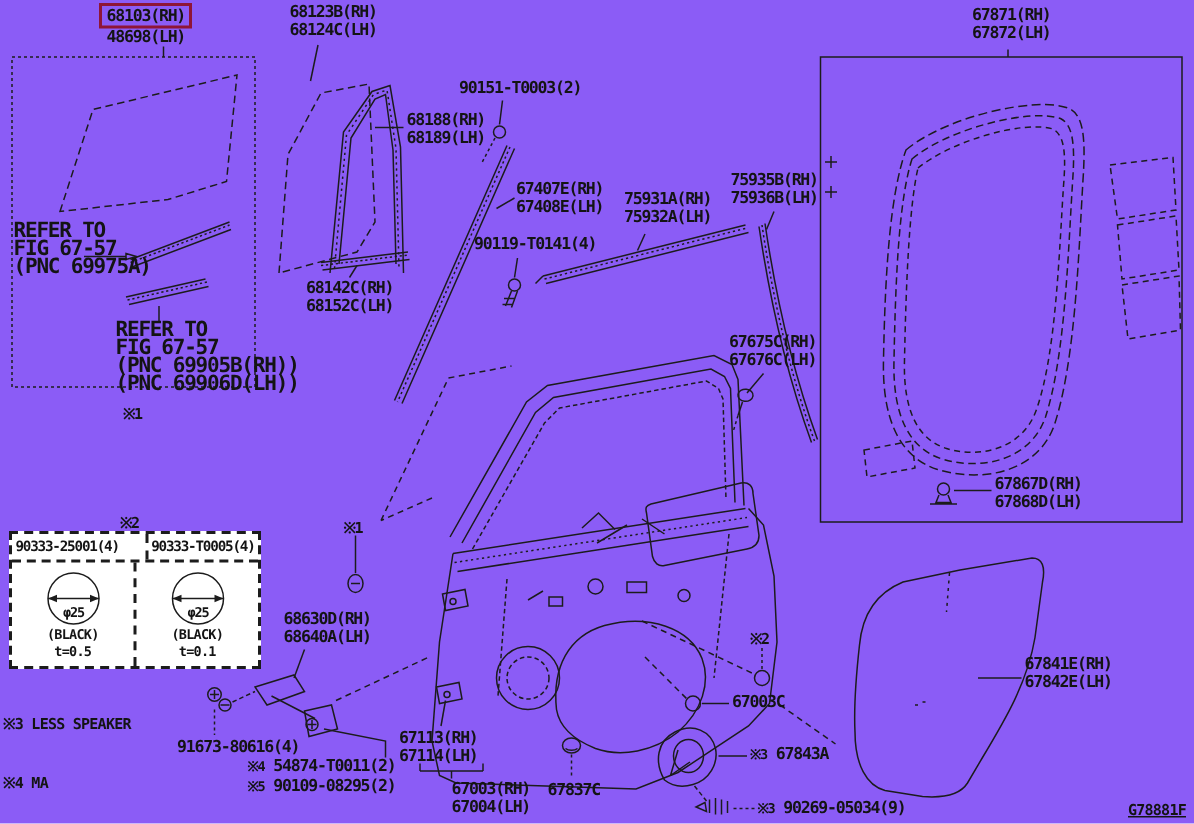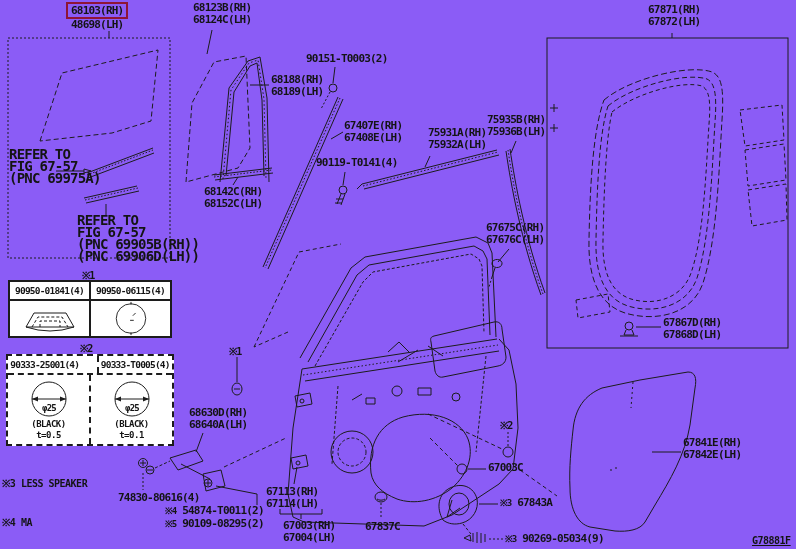--- a/index.html
+++ b/index.html
@@ -211,21 +211,21 @@
   <div class="lbl" style="left:204px;top:186px">
     <div>68142C(RH)</div>
     <div>68152C(LH)</div>
   </div>
 
   <div class="lbl" style="left:344px;top:120px">
     <div>67407E(RH)</div>
     <div>67408E(LH)</div>
   </div>
 
-  <div class="lbl" style="left:428px;top:127px">
+  <div class="lbl" style="left:416px;top:127px">
     <div>75931A(RH)</div>
     <div>75932A(LH)</div>
   </div>
 
   <div class="lbl" style="left:487px;top:114px">
     <div>75935B(RH)</div>
     <div>75936B(LH)</div>
   </div>
 
   <div class="lbl" style="left:316px;top:157px">90119-T0141(4)</div>
@@ -248,37 +248,37 @@
   <div class="lbl" style="left:683px;top:437px">
     <div>67841E(RH)</div>
     <div>67842E(LH)</div>
   </div>
 
   <div class="lbl" style="left:189px;top:407px">
     <div>68630D(RH)</div>
     <div>68640A(LH)</div>
   </div>
 
-  <div class="lbl" style="left:118px;top:492px">74830-80616(4)</div>
+  <div class="lbl" style="left:118px;top:492px">91673-80616(4)</div>
 
   <div class="lbl" style="left:165px;top:505px">
     <span class="mk">※4</span>
     <span>54874-T0011(2)</span>
   </div>
   <div class="lbl" style="left:165px;top:518px">
     <span class="mk">※5</span>
     <span>90109-08295(2)</span>
   </div>
 
   <div class="lbl" style="left:266px;top:486px">
     <div>67113(RH)</div>
     <div>67114(LH)</div>
   </div>
 
-  <div class="lbl" style="left:283px;top:520px">
+  <div class="lbl" style="left:301px;top:520px">
     <div>67003(RH)</div>
     <div>67004(LH)</div>
   </div>
 
   <div class="lbl" style="left:365px;top:521px">67837C</div>
   <div class="lbl" style="left:488px;top:462px">67003C</div>
 
   <div class="lbl" style="left:500px;top:497px">
     <span class="mk">※3</span>
     <span>67843A</span>
@@ -294,41 +294,20 @@
     <div>(PNC 69975A)</div>
   </div>
   <div class="refer" style="left:77px;top:214px">
     <div>REFER TO</div>
     <div>FIG 67-57</div>
     <div>(PNC 69905B(RH))</div>
     <div>(PNC 69906D(LH))</div>
   </div>
 
   <div class="mtag" style="left:82px;top:268px">※1</div>
-  <div class="tbl" style="left:8px;top:280px;width:164px;height:58px">
-    <div class="trow thead">
-      <div class="tcell">90950-01841(4)</div>
-      <div class="tcell">90950-06115(4)</div>
-    </div>
-    <div class="trow">
-      <div class="tcell">
-        <svg width="64" height="32" viewBox="0 0 64 32" style="position:static">
-          <path d="M8,24 L16,10 H48 L56,24 Z" fill="none" stroke="#1c1c1c"></path>
-          <path d="M14,24 L20,14 H44 L50,24 M22,24 V18 H42 V24" fill="none" stroke="#1c1c1c" stroke-dasharray="3 2"></path>
-          <path d="M8,24 Q32,32 56,24" fill="none" stroke="#1c1c1c"></path>
-        </svg>
-      </div>
-      <div class="tcell">
-        <svg width="40" height="38" viewBox="0 0 40 38" style="position:static">
-          <circle cx="20" cy="19" r="16" fill="none" stroke="#1c1c1c"></circle>
-          <path d="M20,1 v3 M20,34 v3 M22,16 l3,-3 M19,21 h4" fill="none" stroke="#1c1c1c"></path>
-        </svg>
-      </div>
-    </div>
-  </div>
 
   <div class="mtag" style="left:80px;top:341px">※2</div>
   <div class="tbl dash" style="left:6px;top:354px;width:168px;height:92px">
     <div class="trow thead">
       <div class="tcell">90333-25001(4)</div>
       <div class="tcell">90333-T0005(4)</div>
     </div>
     <div class="trow">
       <div class="tcell">
         <svg width="50" height="40" viewBox="0 0 50 40" style="position:static">

